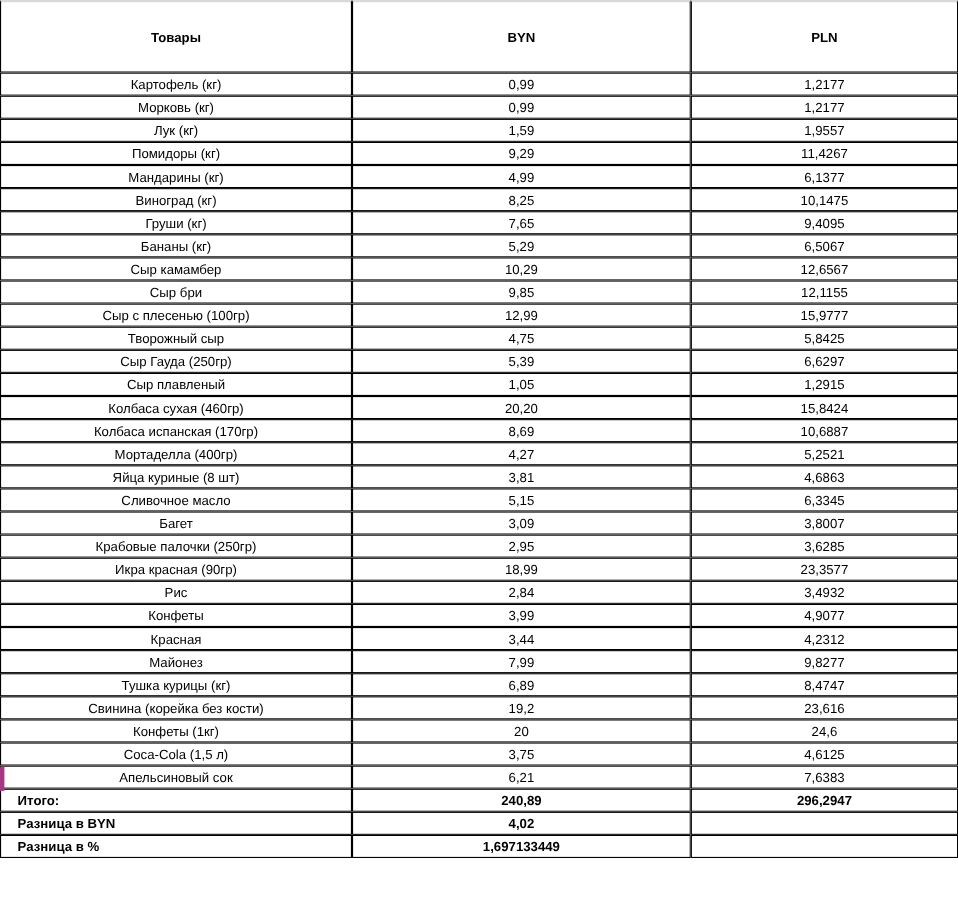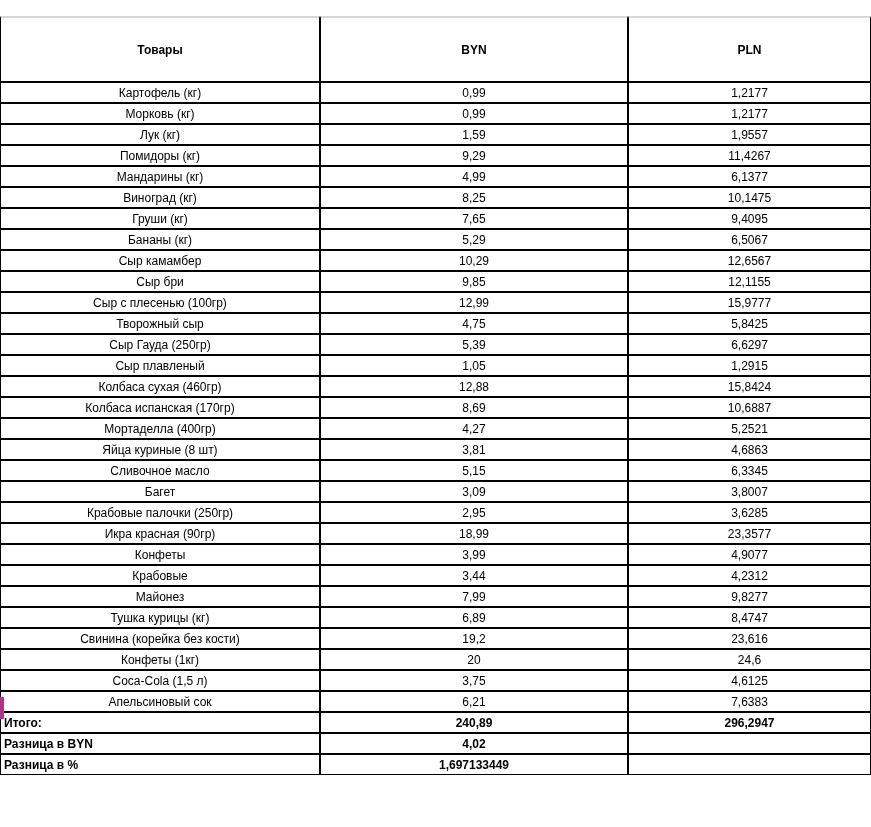--- a/index.html
+++ b/index.html
@@ -9,21 +9,21 @@
   }
   body {
     width: 871px;
     height: 827px;
     position: relative;
     font-family: "Liberation Sans", "DejaVu Sans", sans-serif;
     color: #000000;
   }
   .sheet {
     position: absolute;
-    top: 16px;
+    top: 0;
     left: 0;
   }
   table.price-table {
     border-collapse: separate;
     border-spacing: 0;
     table-layout: fixed;
     width: 871px;
   }
   table.price-table th,
   table.price-table td {
@@ -44,21 +44,21 @@
     border-top: 2px solid #d8d8d8;
   }
   table.price-table tbody td {
     height: 21px;
   }
   tr.summary-row td {
     font-weight: bold;
   }
   tr.summary-row td.label-cell {
     text-align: left;
-    padding-left: 3px;
+    padding-left: 15px;
     margin-top: 28px;
   }
   .col-products { width: 320px; }
   .col-byn { width: 308px; }
   .col-pln { width: 243px; }
   .selection-cursor {
     position: absolute;
     left: 0;
     top: 697px;
     width: 4px;
@@ -149,21 +149,21 @@
     <td>5,39</td>
     <td>6,6297</td>
   </tr>
         <tr>
     <td>Сыр плавленый</td>
     <td>1,05</td>
     <td>1,2915</td>
   </tr>
         <tr>
     <td>Колбаса сухая (460гр)</td>
-    <td>12,88</td>
+    <td>20,20</td>
     <td>15,8424</td>
   </tr>
         <tr>
     <td>Колбаса испанская (170гр)</td>
     <td>8,69</td>
     <td>10,6887</td>
   </tr>
         <tr>
     <td>Мортаделла (400гр)</td>
     <td>4,27</td>
@@ -188,26 +188,31 @@
     <td>Крабовые палочки (250гр)</td>
     <td>2,95</td>
     <td>3,6285</td>
   </tr>
         <tr>
     <td>Икра красная (90гр)</td>
     <td>18,99</td>
     <td>23,3577</td>
   </tr>
         <tr>
+    <td>Рис</td>
+    <td>2,84</td>
+    <td>3,4932</td>
+  </tr>
+        <tr>
     <td>Конфеты</td>
     <td>3,99</td>
     <td>4,9077</td>
   </tr>
         <tr>
-    <td>Крабовые</td>
+    <td>Красная</td>
     <td>3,44</td>
     <td>4,2312</td>
   </tr>
         <tr>
     <td>Майонез</td>
     <td>7,99</td>
     <td>9,8277</td>
   </tr>
         <tr>
     <td>Тушка курицы (кг)</td>

